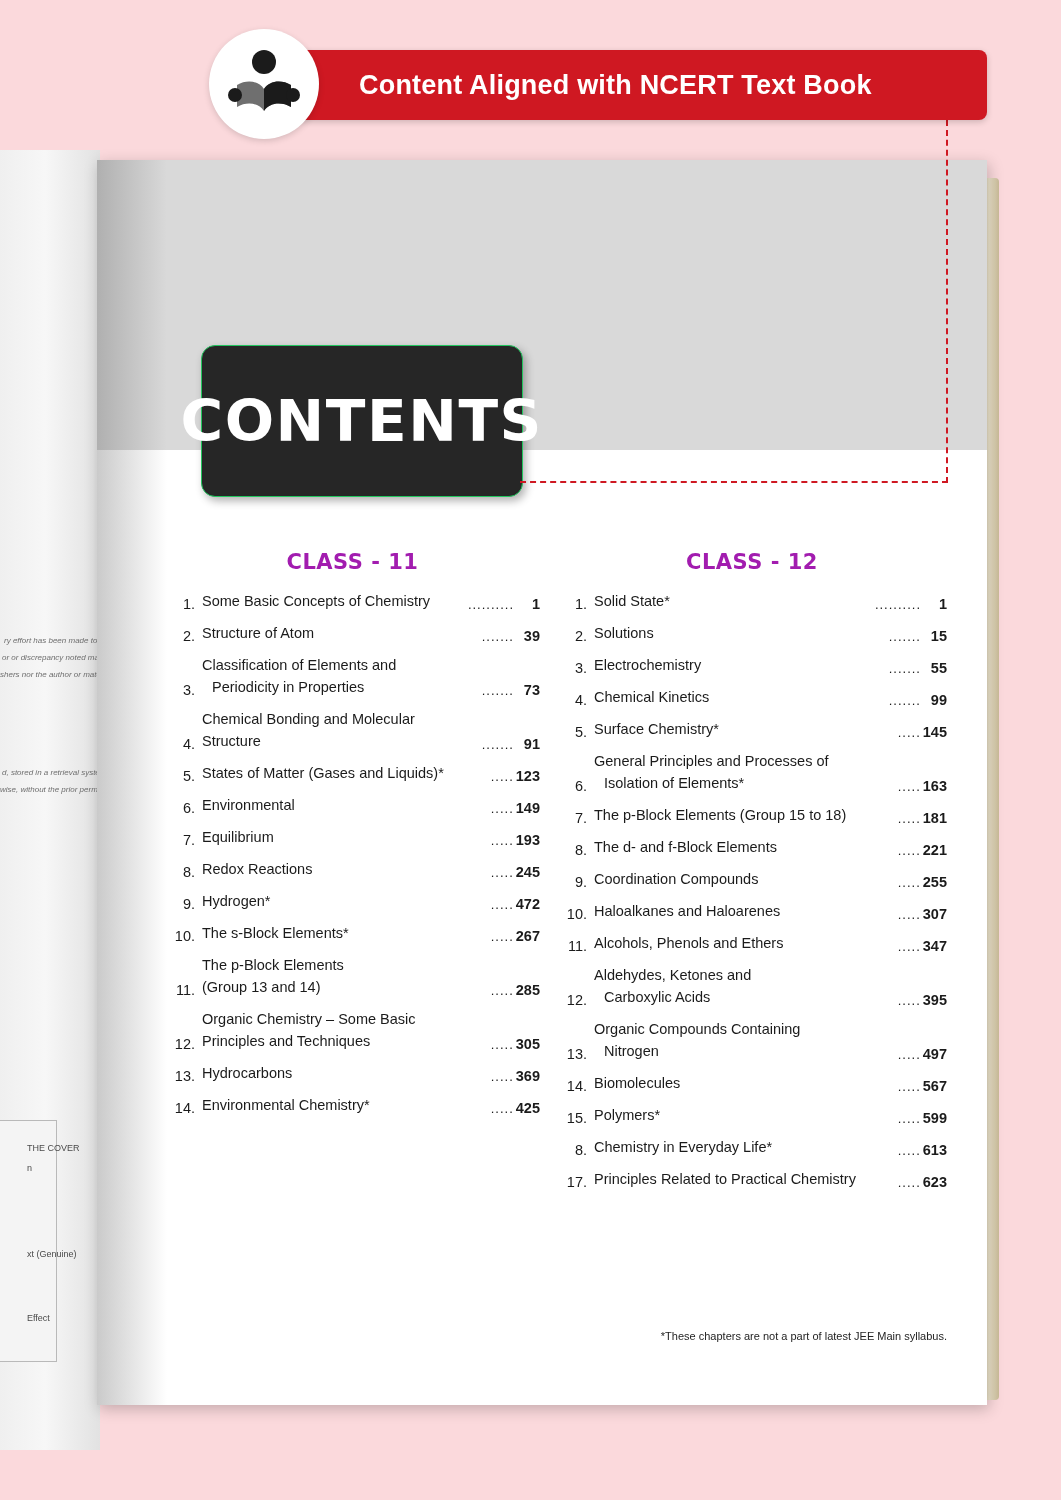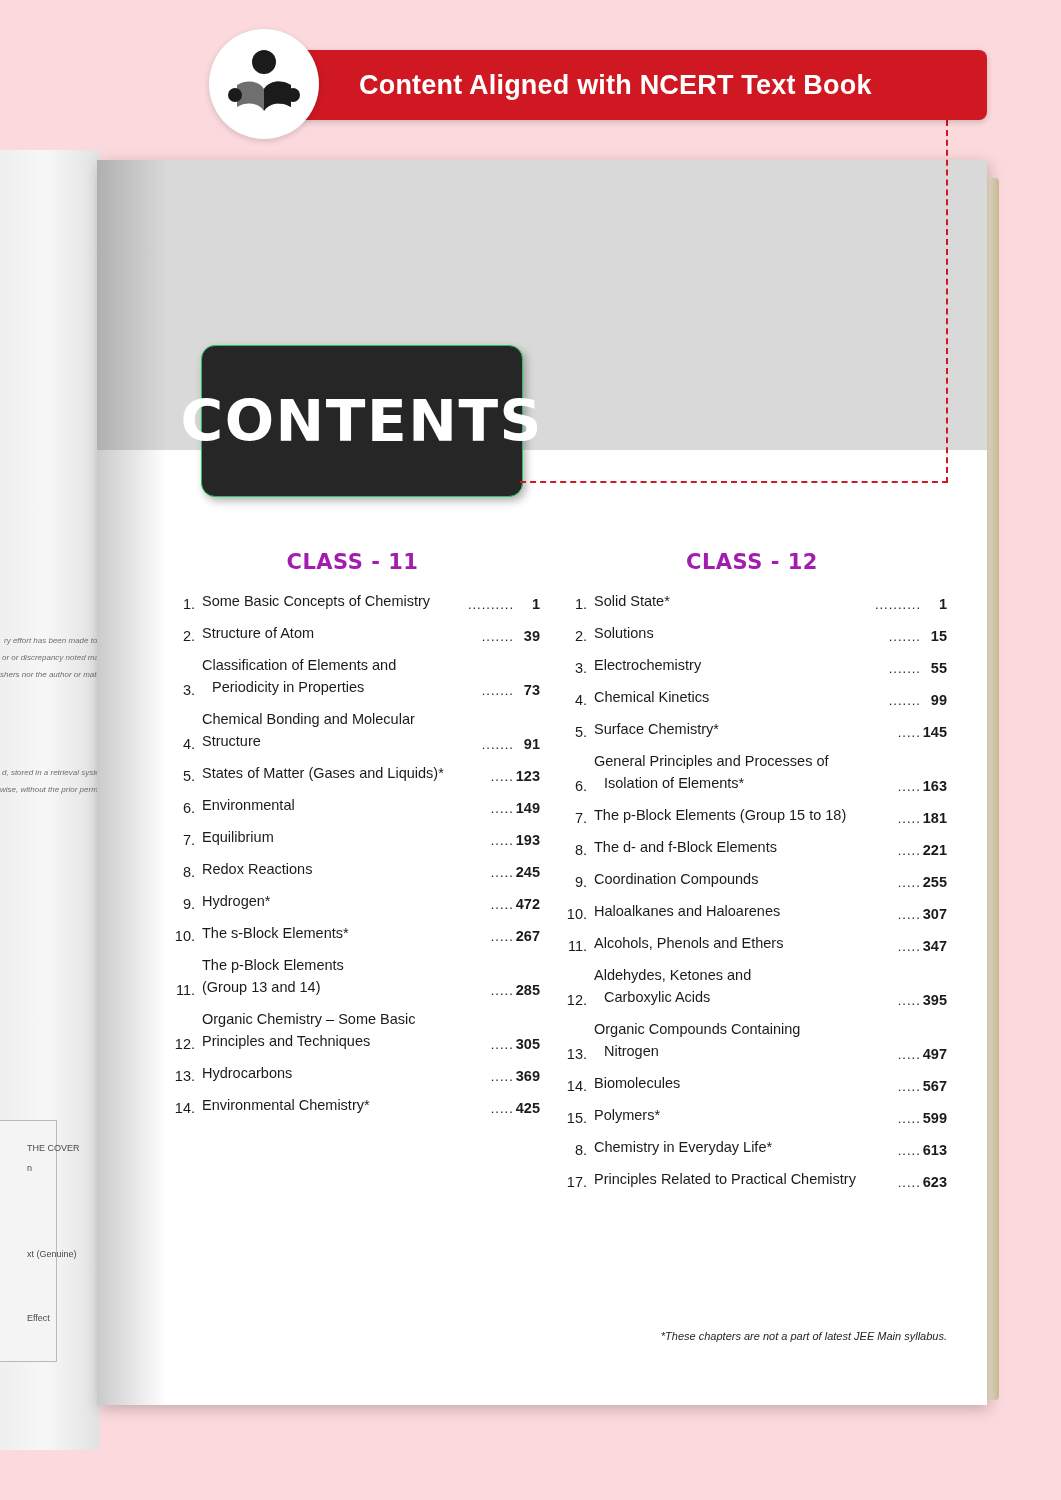--- a/index.html
+++ b/index.html
@@ -236,21 +236,20 @@
     min-width: 24px;
   }
 
   #footnote {
     position: absolute;
     left: 460px;
     top: 1170px;
     width: 390px;
     text-align: right;
     font-size: 11px;
-    font-style: italic;
     color: #242424;
     z-index: 16;
   }
 </style>
 </head>
 <body>
 
 <div id="left-page">
   <div class="lp-line" style="left:4px; top:485px;">ry effort has been made to avo</div>
   <div class="lp-line" style="left:2px; top:502px;">or or discrepancy noted may b</div>

